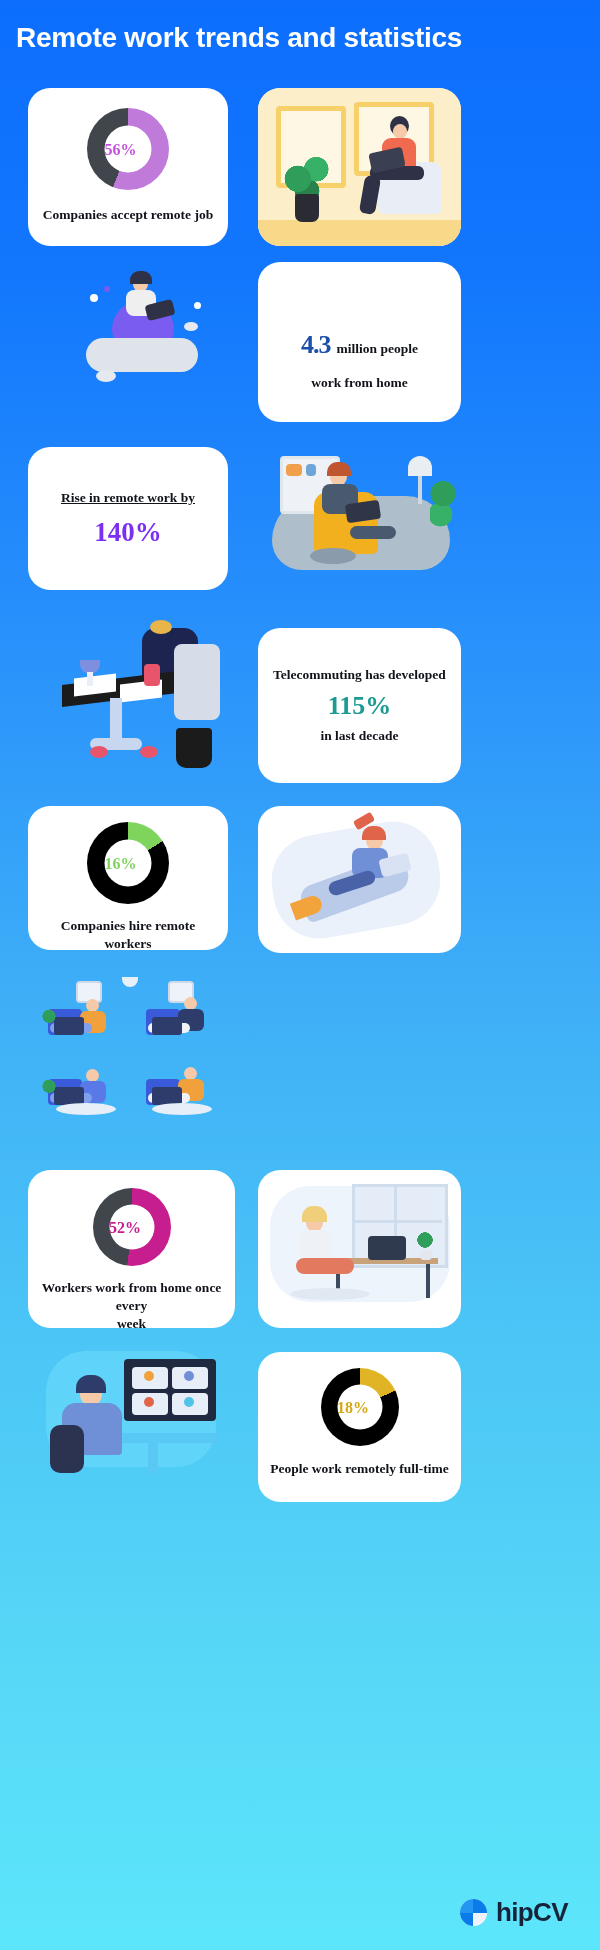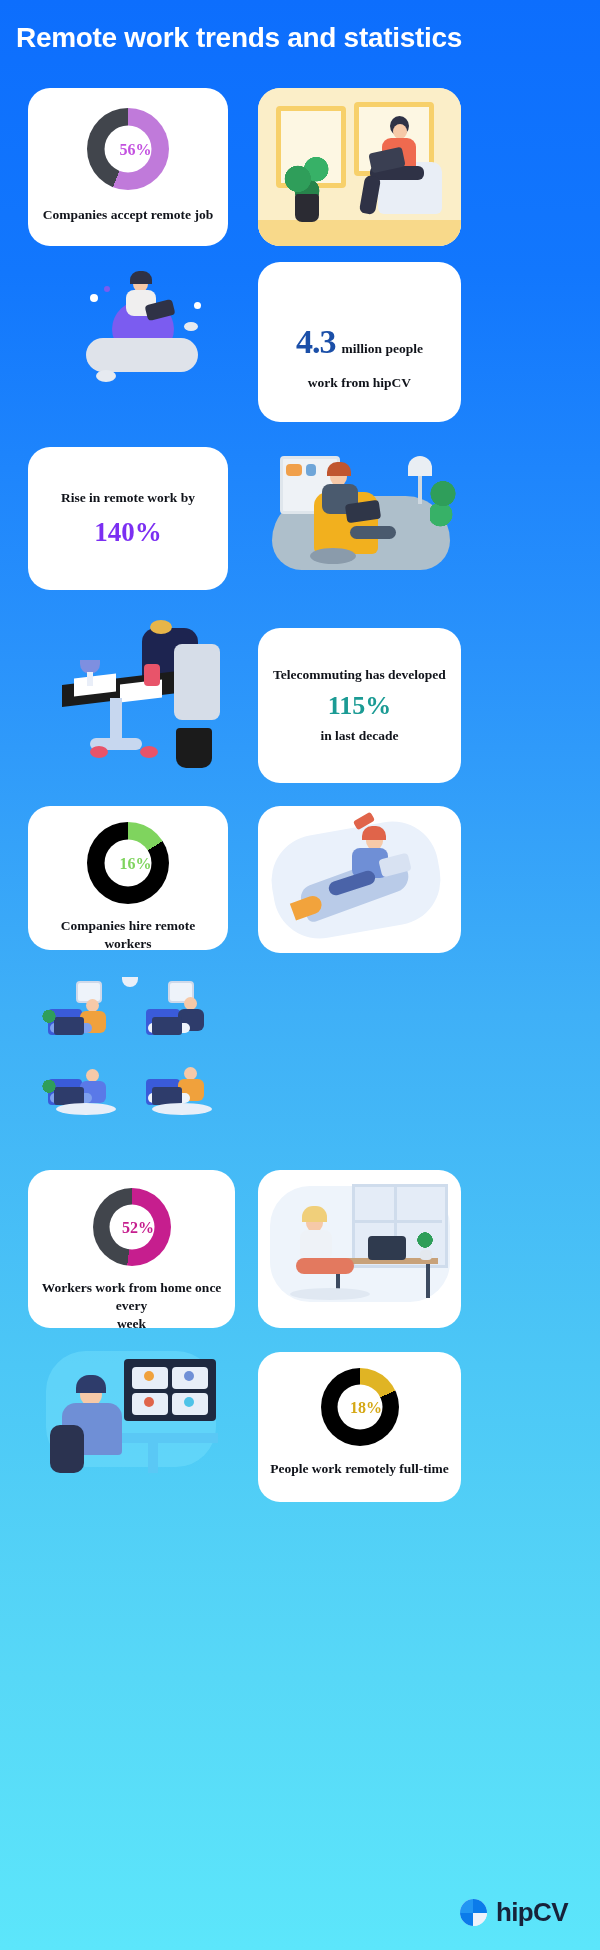--- a/index.html
+++ b/index.html
@@ -22,21 +22,21 @@
   }
   .card.tinted{background:#fbeec8;}
   .card.illus{background:transparent;}
 
   
   .donut{position:relative;margin:0 auto;}
   .donut .ring{width:100%;height:100%;border-radius:50%;}
   .donut .hole{
     position:absolute;left:50%;top:50%;transform:translate(-50%,-50%);
     background:#ffffff;border-radius:50%;
-    display:flex;align-items:center;justify-content:flex-end;
+    display:flex;align-items:center;justify-content:flex-start;
   }
   .donut .hole span{font-weight:bold;line-height:1;}
 
   .caption{
     text-align:center;font-size:13.5px;color:#10131a;line-height:1.35;font-weight:bold;
     padding:0 12px;
   }
   .stat-line{text-align:center;color:#10131a;}
   .big-num{font-weight:bold;line-height:1.05;}
 
@@ -105,28 +105,28 @@
     <div class="il rr" style="left:112px;top:40px;width:28px;height:16px;background:#2f3246;transform:rotate(-14deg);"></div>
     <div class="il blob" style="left:62px;top:108px;width:20px;height:12px;background:#e6eaf0;"></div>
     <div class="il blob" style="left:150px;top:60px;width:14px;height:9px;background:#e6eaf0;"></div>
     <div class="il blob" style="left:56px;top:32px;width:8px;height:8px;background:#ffffff;"></div>
     <div class="il blob" style="left:70px;top:24px;width:6px;height:6px;background:#7b5cf0;"></div>
     <div class="il blob" style="left:160px;top:40px;width:7px;height:7px;background:#ffffff;"></div>
   </div>
 
   <div class="card" style="left:258px;top:262px;width:203px;height:160px;display:flex;flex-direction:column;align-items:center;justify-content:center;">
     <div class="stat-line" style="display:flex;align-items:baseline;gap:6px;">
-      <span class="big-num" style="font-size:34px;color:#1b4fa8;letter-spacing:-1px;">4.3</span>
+      <span class="big-num" style="font-size:26px;color:#1b4fa8;letter-spacing:-1px;">4.3</span>
       <span style="font-size:13.5px;font-weight:bold;color:#10131a;margin-top:48px;">million people</span>
     </div>
-    <div class="stat-line" style="font-size:13.5px;font-weight:bold;margin-top:16px;">work from hipCV</div>
+    <div class="stat-line" style="font-size:13.5px;font-weight:bold;margin-top:16px;">work from home</div>
   </div>
 
   <div class="card" style="left:28px;top:447px;width:200px;height:143px;display:flex;flex-direction:column;align-items:center;justify-content:center;">
-    <div class="stat-line" style="font-size:13.5px;font-weight:bold;">Rise in remote work by</div>
+    <div class="stat-line" style="font-size:13.5px;font-weight:bold;text-decoration:underline;">Rise in remote work by</div>
     <div class="stat-line big-num" style="font-size:27px;color:#7b2ff2;margin-top:12px;">140%</div>
   </div>
 
   <div class="card illus" style="left:258px;top:440px;width:203px;height:150px;">
     <div class="il" style="left:14px;top:56px;width:178px;height:74px;background:#aebfcb;border-radius:60px 60px 40px 40px;"></div>
     <div class="il rr" style="left:22px;top:16px;width:54px;height:52px;background:#eef2f6;border:3px solid #dfe6ec;"></div>
     <div class="il rr" style="left:28px;top:24px;width:16px;height:12px;background:#f0a04b;"></div>
     <div class="il rr" style="left:48px;top:24px;width:10px;height:12px;background:#6ea5d8;"></div>
     <div class="il" style="left:150px;top:16px;width:24px;height:20px;background:#e9eef3;border-radius:12px 12px 0 0;"></div>
     <div class="il" style="left:160px;top:36px;width:4px;height:28px;background:#cfd8e0;"></div>

